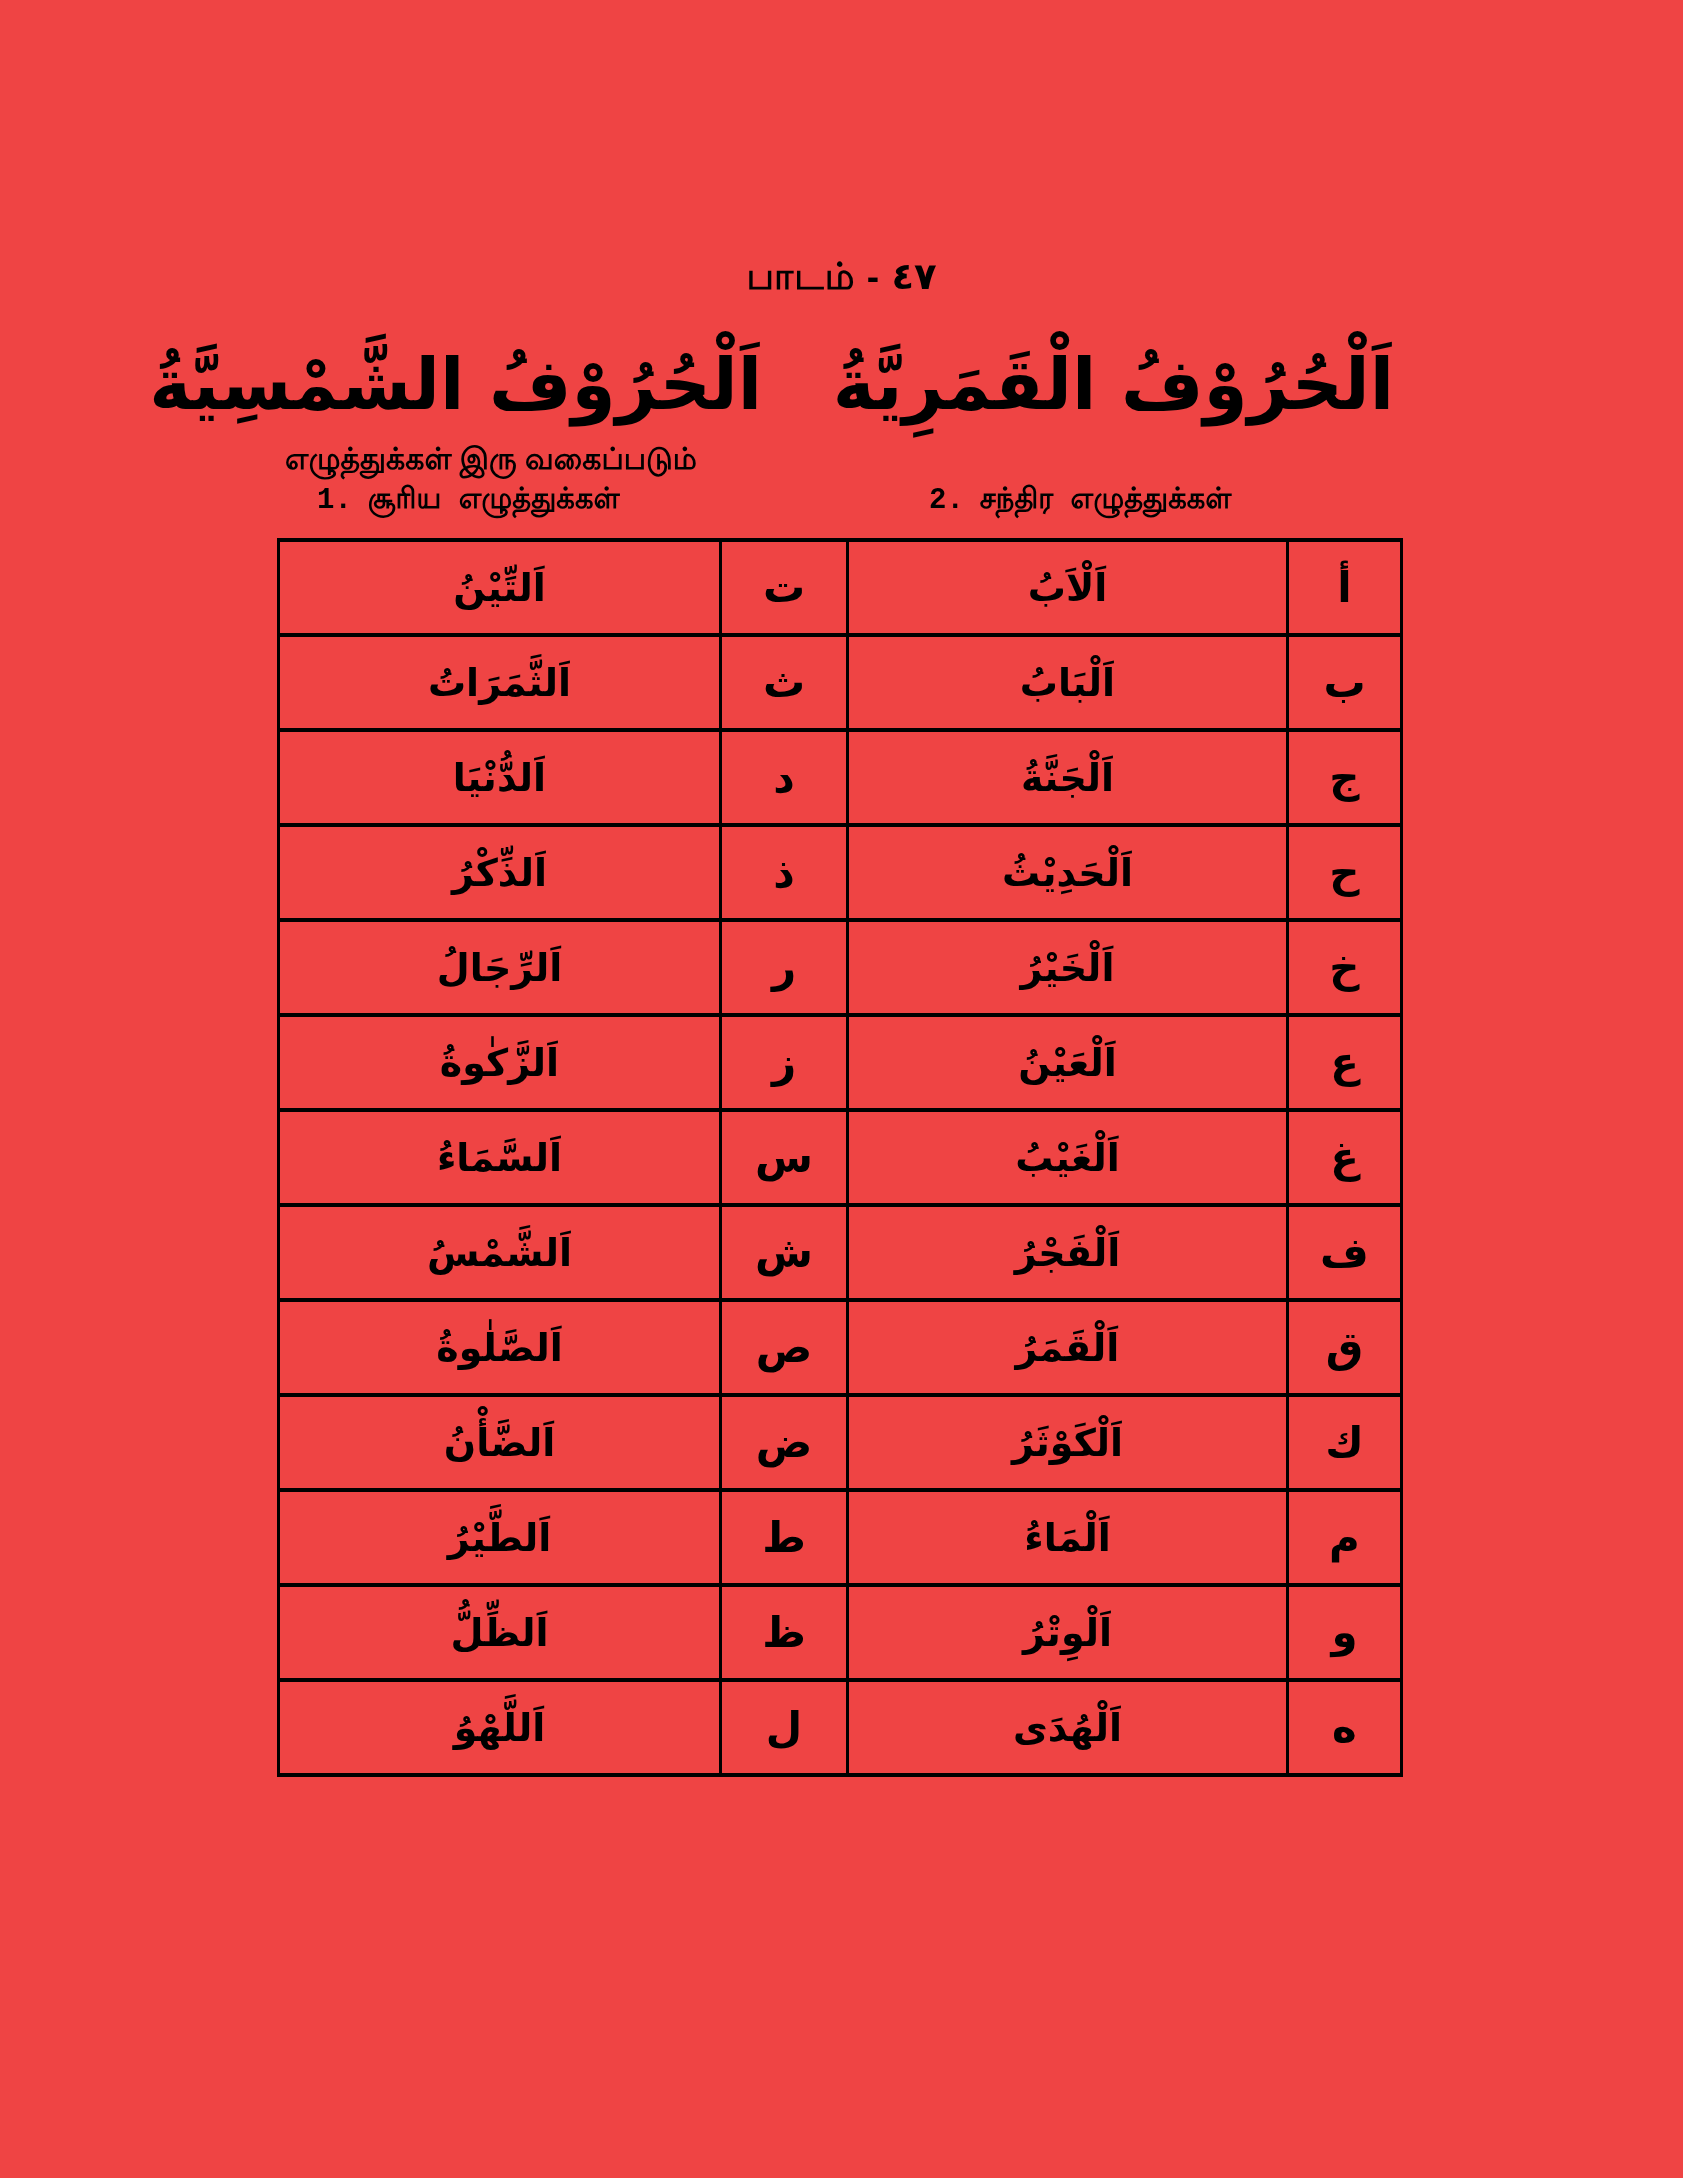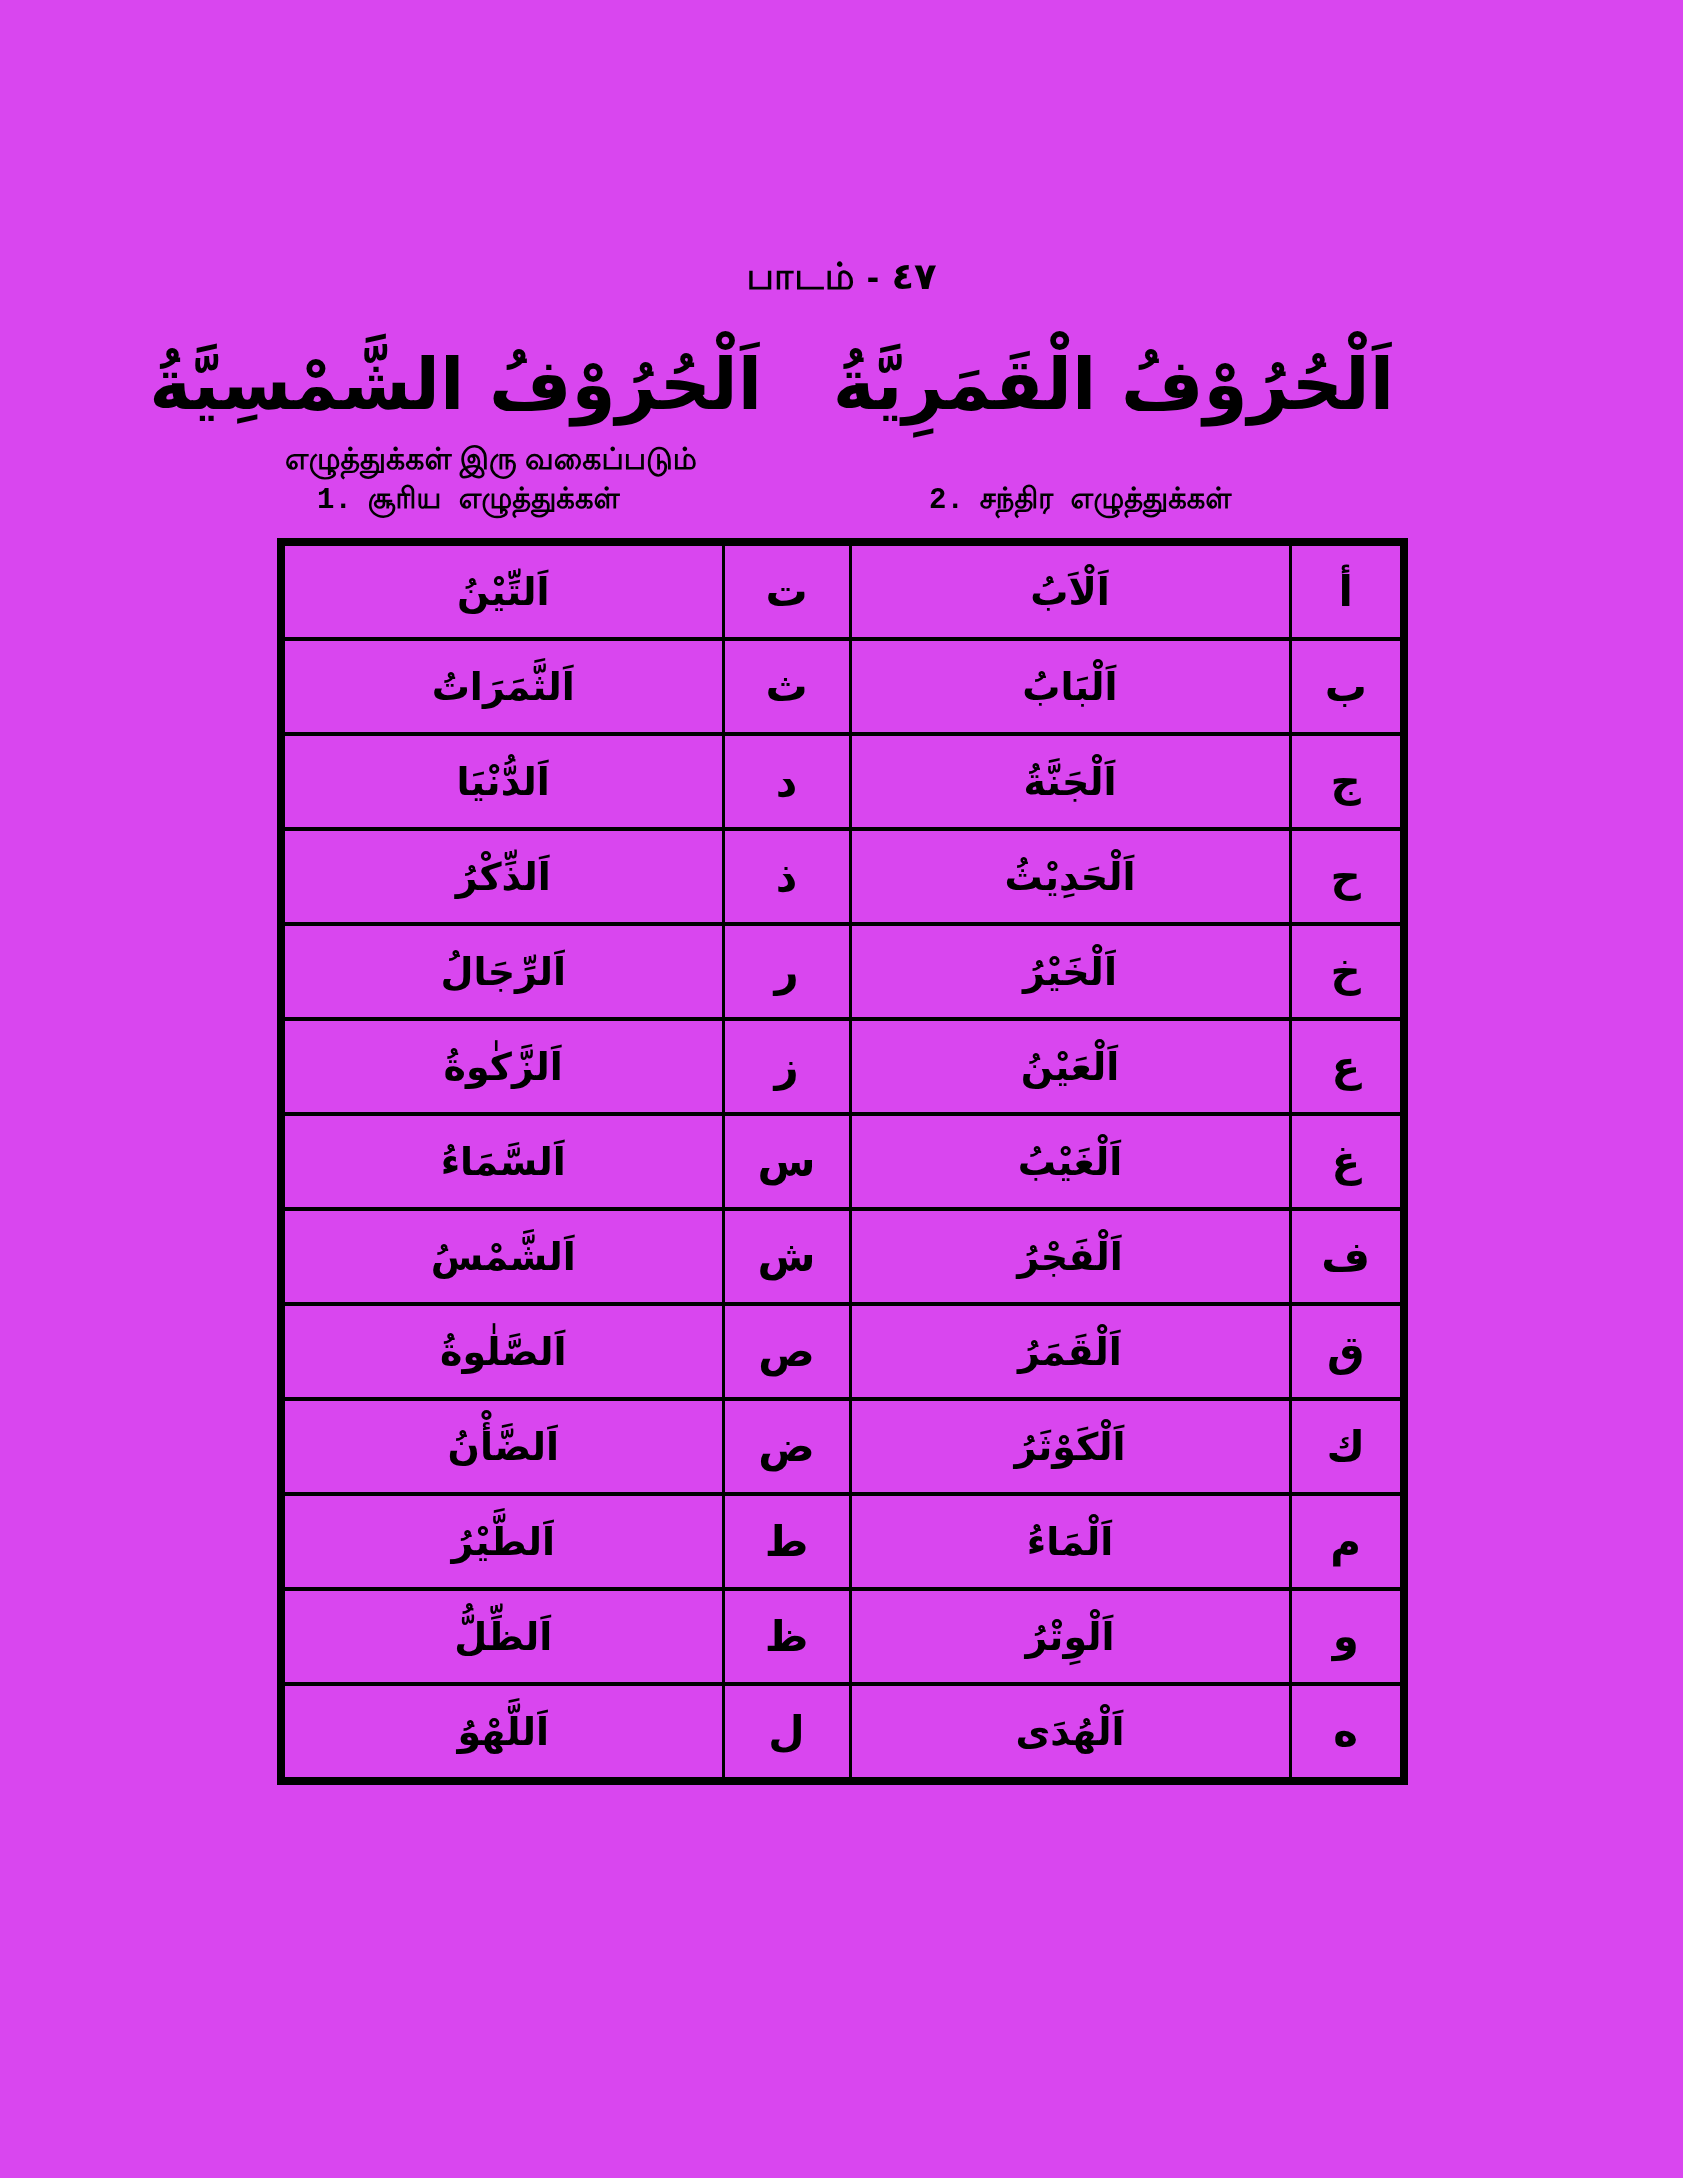--- a/index.html
+++ b/index.html
@@ -1,20 +1,20 @@
 <!DOCTYPE html>
 <html><head>
 <meta charset="utf-8">
 <style>
   html,body{margin:0;padding:0;background:#ffffff;}
   .page{
     position:relative;
     width:1683px;
     height:2178px;
-    background:#d946ef;
+    background:#ef4444;
     color:#000000;
     overflow:hidden;
   }
   .lesson-header{
     position:absolute;
     top:255px; left:277px; width:1129px;
     text-align:center;
     font-family:"Liberation Sans","DejaVu Sans",sans-serif;
     font-size:37px;
     font-weight:bold;
@@ -49,21 +49,21 @@
   }
   .type-label .num{display:inline-block;margin-right:16px;}
   .type-label.sun{left:317px;}
   .type-label.moon{left:929px;}
   .letters-table{
     position:absolute;
     top:538px; left:277px;
     width:1122px;
     border-collapse:collapse;
     table-layout:fixed;
-    border:8px solid #000000;
+    border:2px solid #000000;
   }
   .letters-table td{
     border-left:3px solid #000;
     border-right:3px solid #000;
     border-top:4px solid #000;
     border-bottom:4px solid #000;
     height:89px;
     text-align:center;
     vertical-align:middle;
     font-family:"DejaVu Sans",sans-serif;

